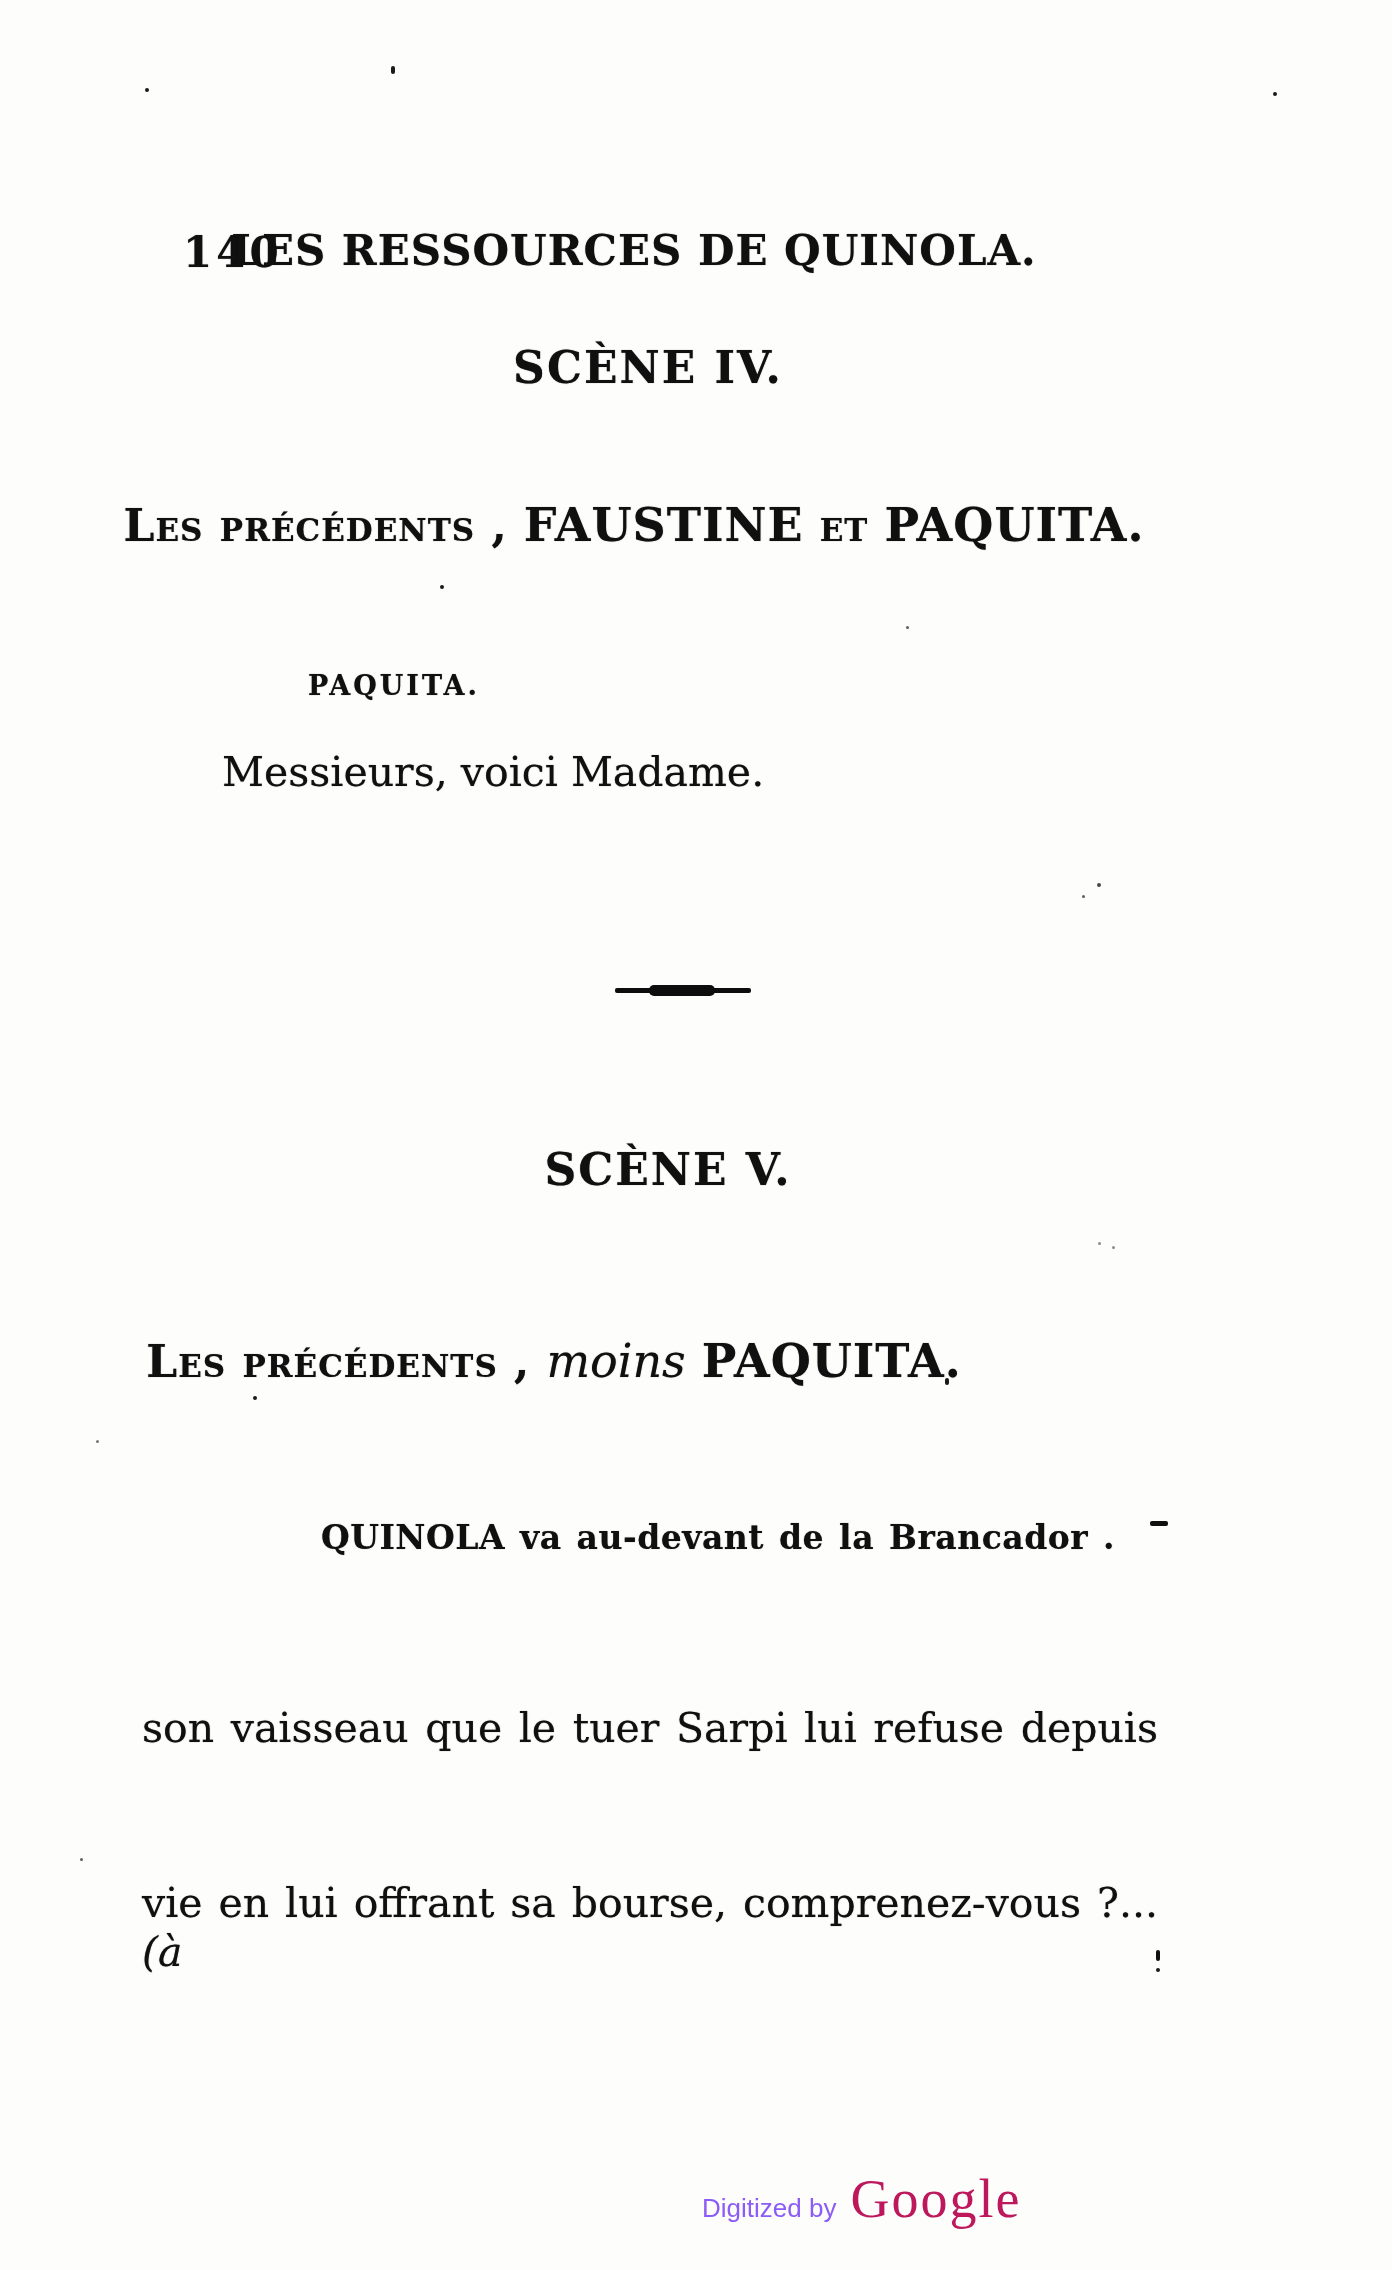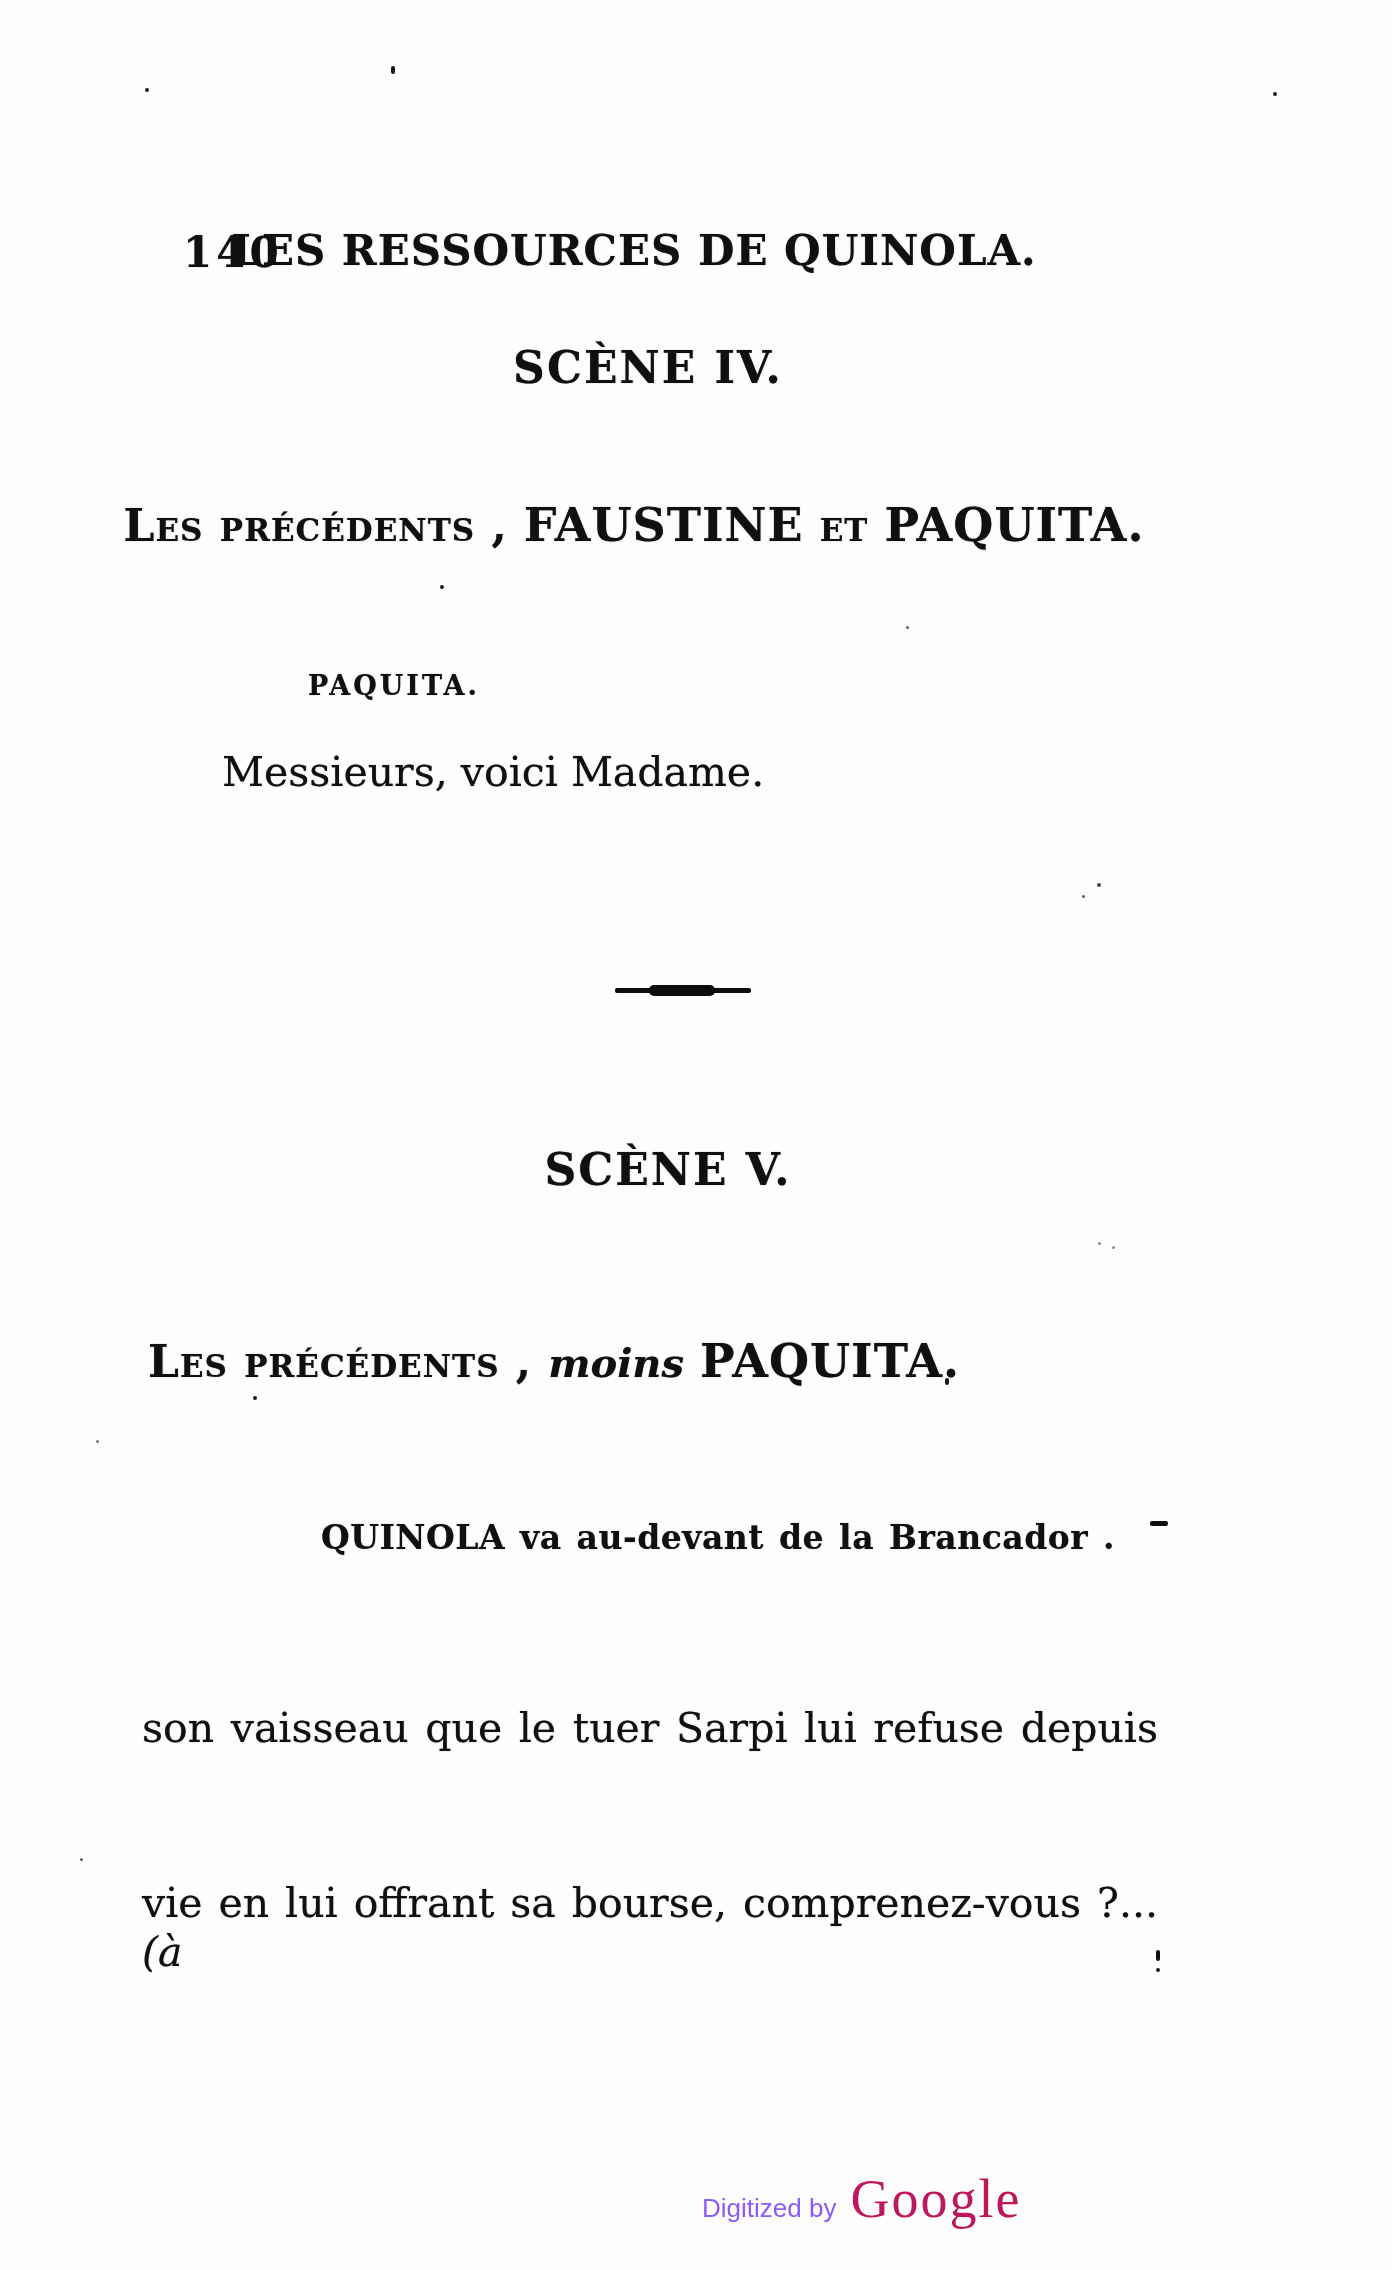--- a/index.html
+++ b/index.html
@@ -26,21 +26,21 @@
   }
   .running-title {
     font-size: 42px; font-weight: 700; letter-spacing: 1px;
   }
   .scene-heading {
     font-size: 44px; font-weight: 700; letter-spacing: 2px;
   }
   .cast-line { font-size: 46px; font-weight: 700; }
   .cast-line .sc { font-variant: small-caps; font-size: 44px; letter-spacing: 1px; }
   .cast-line .nm { letter-spacing: 1px; }
-  .cast-line .it { font-style: italic; font-weight: 700; font-size: 40px; }
+  .cast-line .it { font-style: italic; font-weight: 400; font-size: 46px; }
 
   .speaker {
     font-size: 27px; font-weight: 700; letter-spacing: 3px;
   }
   .body-text {
     font-size: 41px; line-height: 1.2;
   }
   .stage-dir {
     font-size: 33px; font-weight: 700; letter-spacing: 0.5px; word-spacing: 3px;
   }

